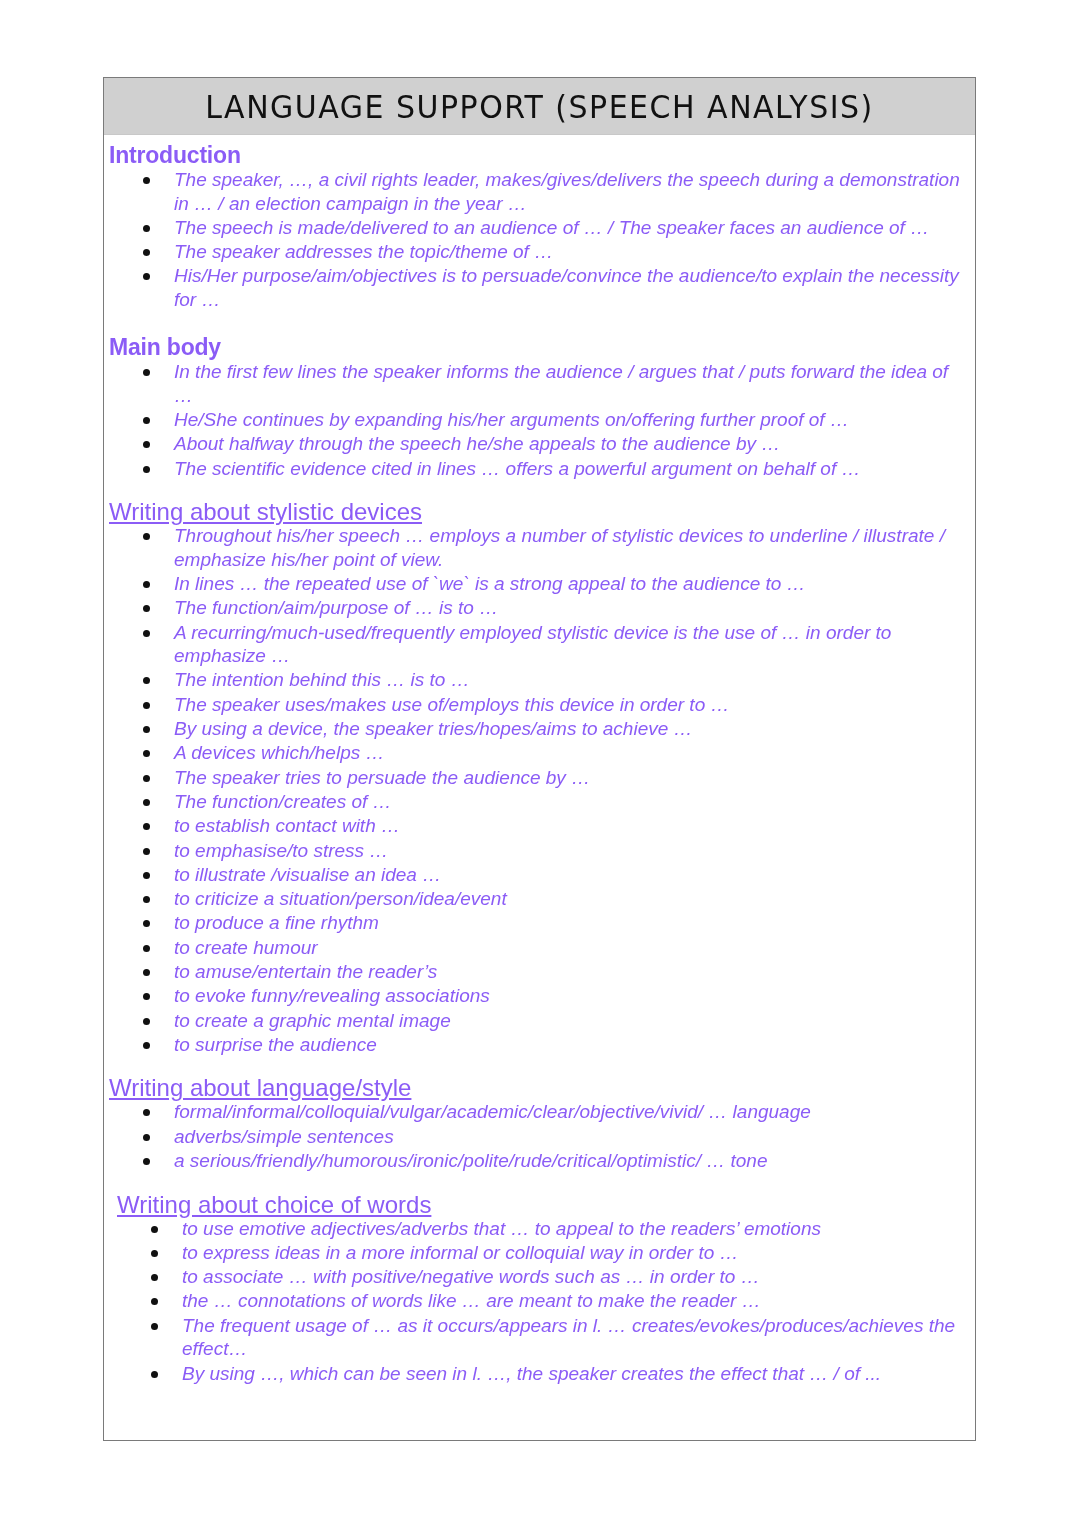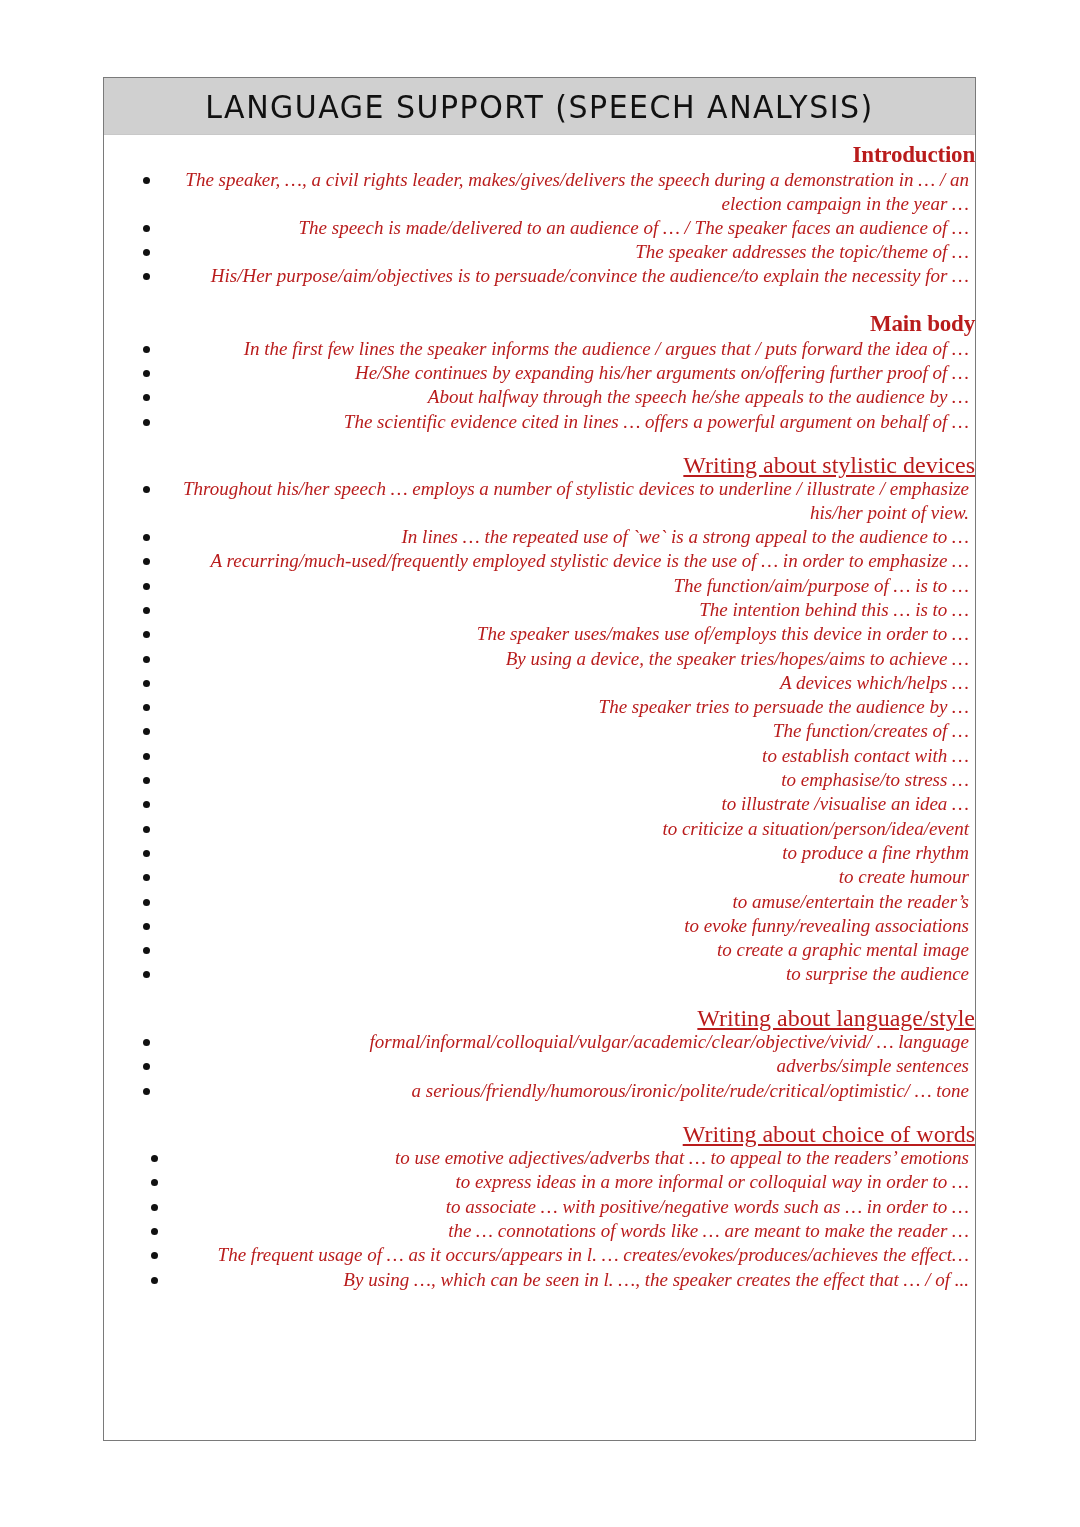--- a/index.html
+++ b/index.html
@@ -1,29 +1,29 @@
 <!DOCTYPE html>
 <html><head>
 <meta charset="utf-8">
 <style>
   html, body { margin: 0; padding: 0; background: #ffffff; }
   body { width: 1080px; height: 1527px; position: relative; overflow: hidden; }
   .frame {
     position: absolute; left: 103px; top: 77px; width: 873px; height: 1364px;
-    border: 1px solid #7a7a7a; box-sizing: border-box; background: #fff; text-align: right;
+    border: 1px solid #7a7a7a; box-sizing: border-box; background: #fff;
   }
   .title-bar {
     height: 56px; background: #d0d0d0; display: flex; align-items: center; justify-content: center;
     border-bottom: 1px solid #c8c8c8;
   }
   .title-bar h1 {
     margin: 0; font-family: "DejaVu Sans", sans-serif; font-weight: normal; font-size: 30px;
     letter-spacing: 1.5px; color: #111; transform: scaleY(1.05);
   }
-  .content { padding: 6px 0 0 5px; font-family: Liberation Serif, serif; color: #b91c1c; }
+  .content { padding: 6px 0 0 5px; font-family: Liberation Sans, sans-serif; color: #8b5cf6; }
   h2 { margin: 0; font-size: 23px; font-weight: bold; line-height: 28px; letter-spacing: -0.2px; }
   h3 {
     margin: 0; font-size: 24px; font-weight: normal; text-decoration: underline; line-height: 24px;
   }
   ul { list-style: none; margin: 0; padding: 0; }
   li {
     position: relative; padding-left: 65px; font-style: italic; font-size: 19px; line-height: 23.5px;
     padding-right: 6px; margin-bottom: 0.8px;
   }
   li .bullet {
@@ -54,22 +54,22 @@
           <li><span class="bullet"></span><span>He/She continues by expanding his/her arguments on/offering further proof of …</span></li>
           <li><span class="bullet"></span><span>About halfway through the speech he/she appeals to the audience by …</span></li>
           <li><span class="bullet"></span><span>The scientific evidence cited in lines … offers a powerful argument on behalf of …</span></li>
         </ul>
       </section>
       <section style="margin-top: 22px;">
         <h3 style="margin-top: -2px;">Writing about stylistic devices</h3>
         <ul>
           <li><span class="bullet"></span><span>Throughout his/her speech … employs a number of stylistic devices to underline / illustrate / emphasize his/her point of view.</span></li>
           <li><span class="bullet"></span><span>In lines … the repeated use of `we` is a strong appeal to the audience to …</span></li>
+          <li><span class="bullet"></span><span>The function/aim/purpose of … is to …</span></li>
           <li><span class="bullet"></span><span>A recurring/much-used/frequently employed stylistic device is the use of … in order to emphasize …</span></li>
-          <li><span class="bullet"></span><span>The function/aim/purpose of … is to …</span></li>
           <li><span class="bullet"></span><span>The intention behind this … is to …</span></li>
           <li><span class="bullet"></span><span>The speaker uses/makes use of/employs this device in order to …</span></li>
           <li><span class="bullet"></span><span>By using a device, the speaker tries/hopes/aims to achieve …</span></li>
           <li><span class="bullet"></span><span>A devices which/helps …</span></li>
           <li><span class="bullet"></span><span>The speaker tries to persuade the audience by …</span></li>
           <li><span class="bullet"></span><span>The function/creates of …</span></li>
           <li><span class="bullet"></span><span>to establish contact with …</span></li>
           <li><span class="bullet"></span><span>to emphasise/to stress …</span></li>
           <li><span class="bullet"></span><span>to illustrate /visualise an idea …</span></li>
           <li><span class="bullet"></span><span>to criticize a situation/person/idea/event</span></li>

